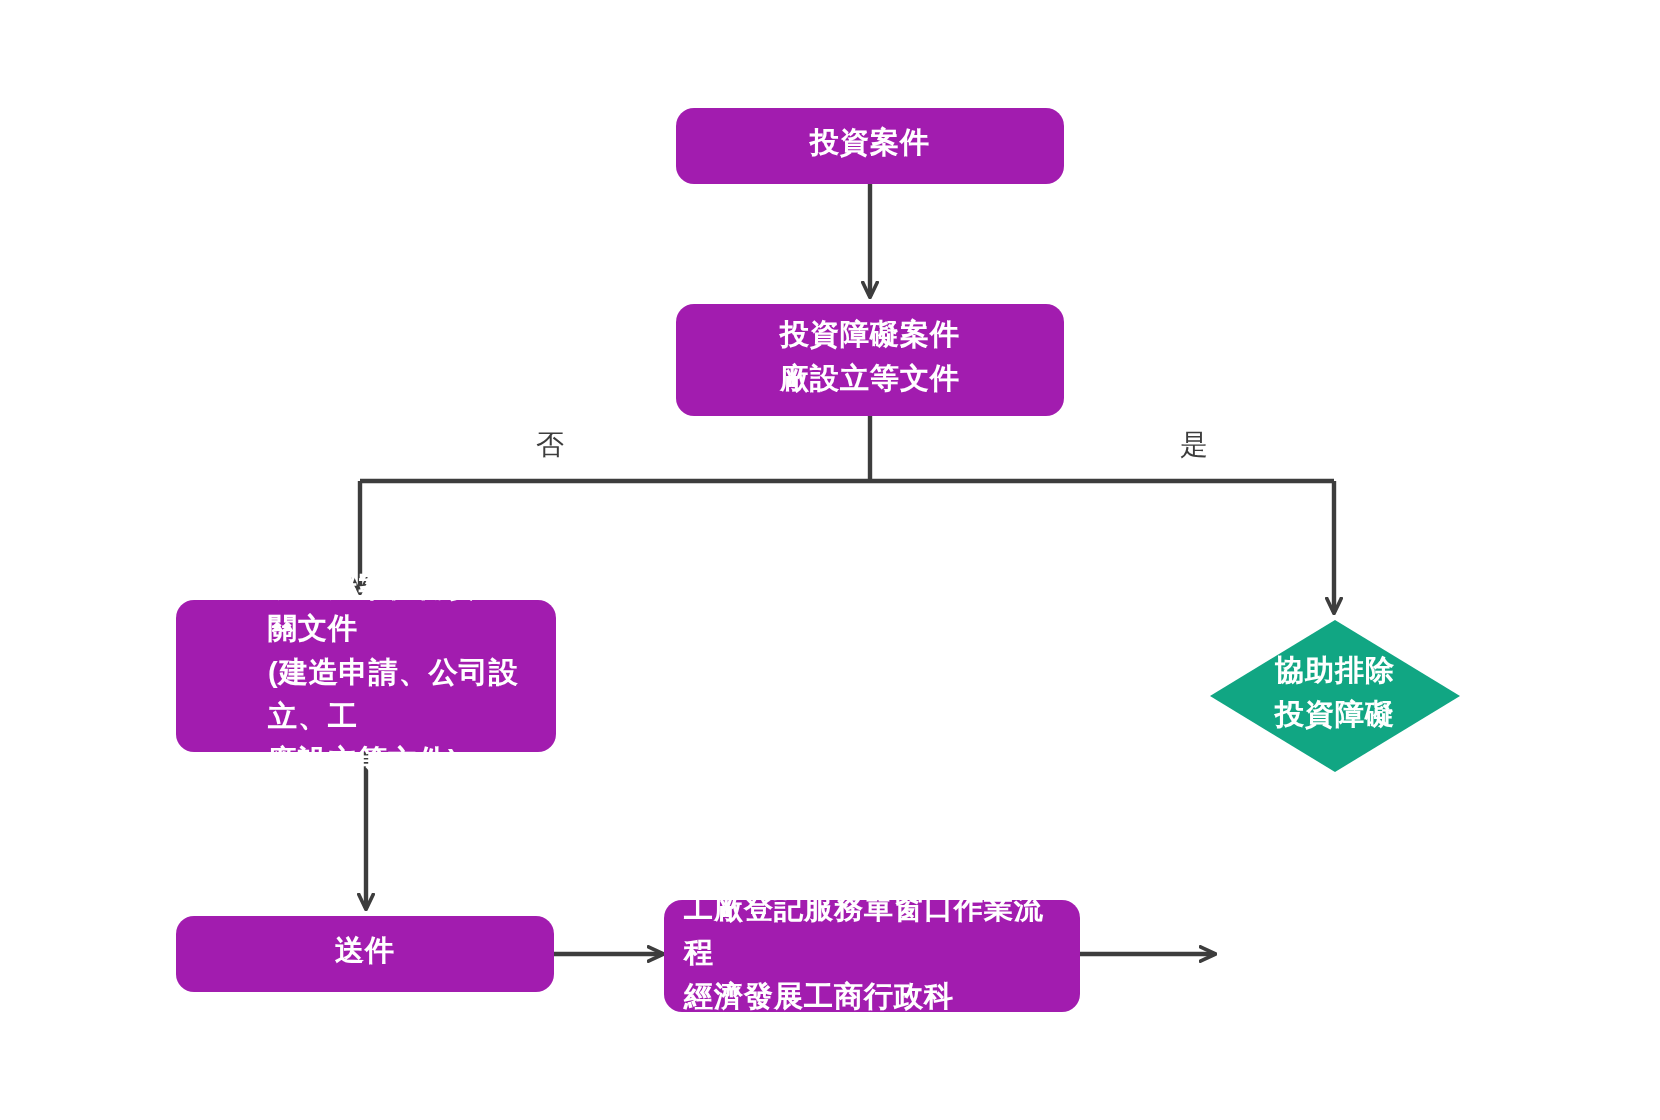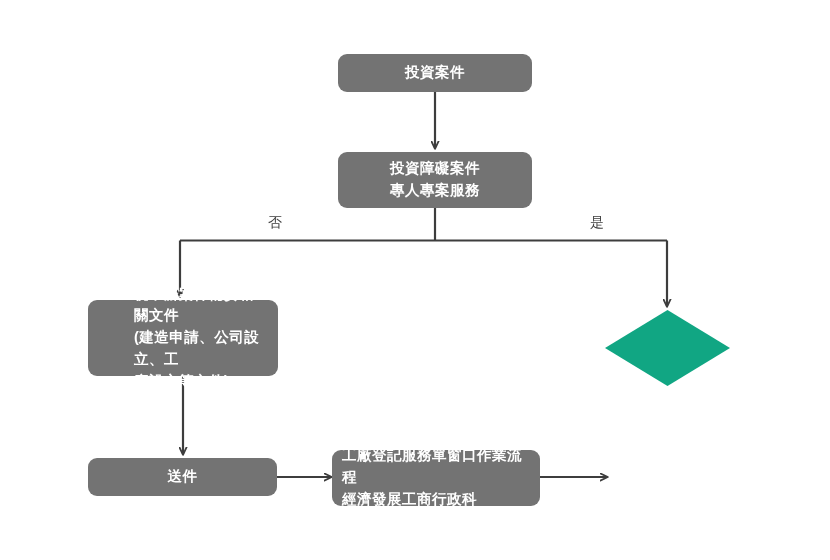--- a/index.html
+++ b/index.html
@@ -31,21 +31,21 @@
     align-items: center;
     justify-content: center;
     color: #ffffff;
     font-weight: bold;
     font-size: 14.5px;
     line-height: 1.5;
     letter-spacing: 0.5px;
     z-index: 3;
   }
   .node-rect {
-    background: #737373;
+    background: #a21caf;
     border-radius: 9px;
     align-items: center;
   }
   .node-text {
     white-space: pre-line;
     text-align: center;
   }
   .node-text.left-align {
     text-align: left;
     width: 100%;
@@ -122,35 +122,37 @@
       <line x1="540" y1="477" x2="607" y2="477" stroke="#3d3d3d" stroke-width="2.2" marker-end="url(#arrowhead)"></line>
     </g>
   </svg>
 
   <div class="node node-rect" style="left:338px; top:54px; width:194px; height:38px;">
     <span class="node-text">投資案件</span>
   </div>
 
   <div class="node node-rect" style="left:338px; top:152px; width:194px; height:56px;">
     <span class="node-text">投資障礙案件
-專人專案服務</span>
+廠設立等文件</span>
   </div>
 
   <div class="edge-label" style="left:268px; top:214px;">否</div>
 
   <div class="edge-label" style="left:590px; top:214px;">是</div>
 
   <div class="node node-rect" style="left:88px; top:300px; width:190px; height:76px;padding-left:36px;">
     <span class="node-text left-align">視申辦案件備妥相關文件
 (建造申請、公司設立、工
 廠設立等文件)</span>
   </div>
 
   <div class="node node-diamond" style="left:605px; top:310px; width:125px; height:76px;">
     <span class="diamond-shape"></span>
+    <span class="diamond-label">協助排除
+投資障礙</span>
   </div>
 
   <div class="node node-rect" style="left:332px; top:450px; width:208px; height:56px;">
     <span class="node-text left-align">工廠登記服務單窗口作業流程
 經濟發展工商行政科</span>
   </div>
 
   <div class="node node-rect" style="left:88px; top:458px; width:189px; height:38px;">
     <span class="node-text">送件</span>
   </div>

